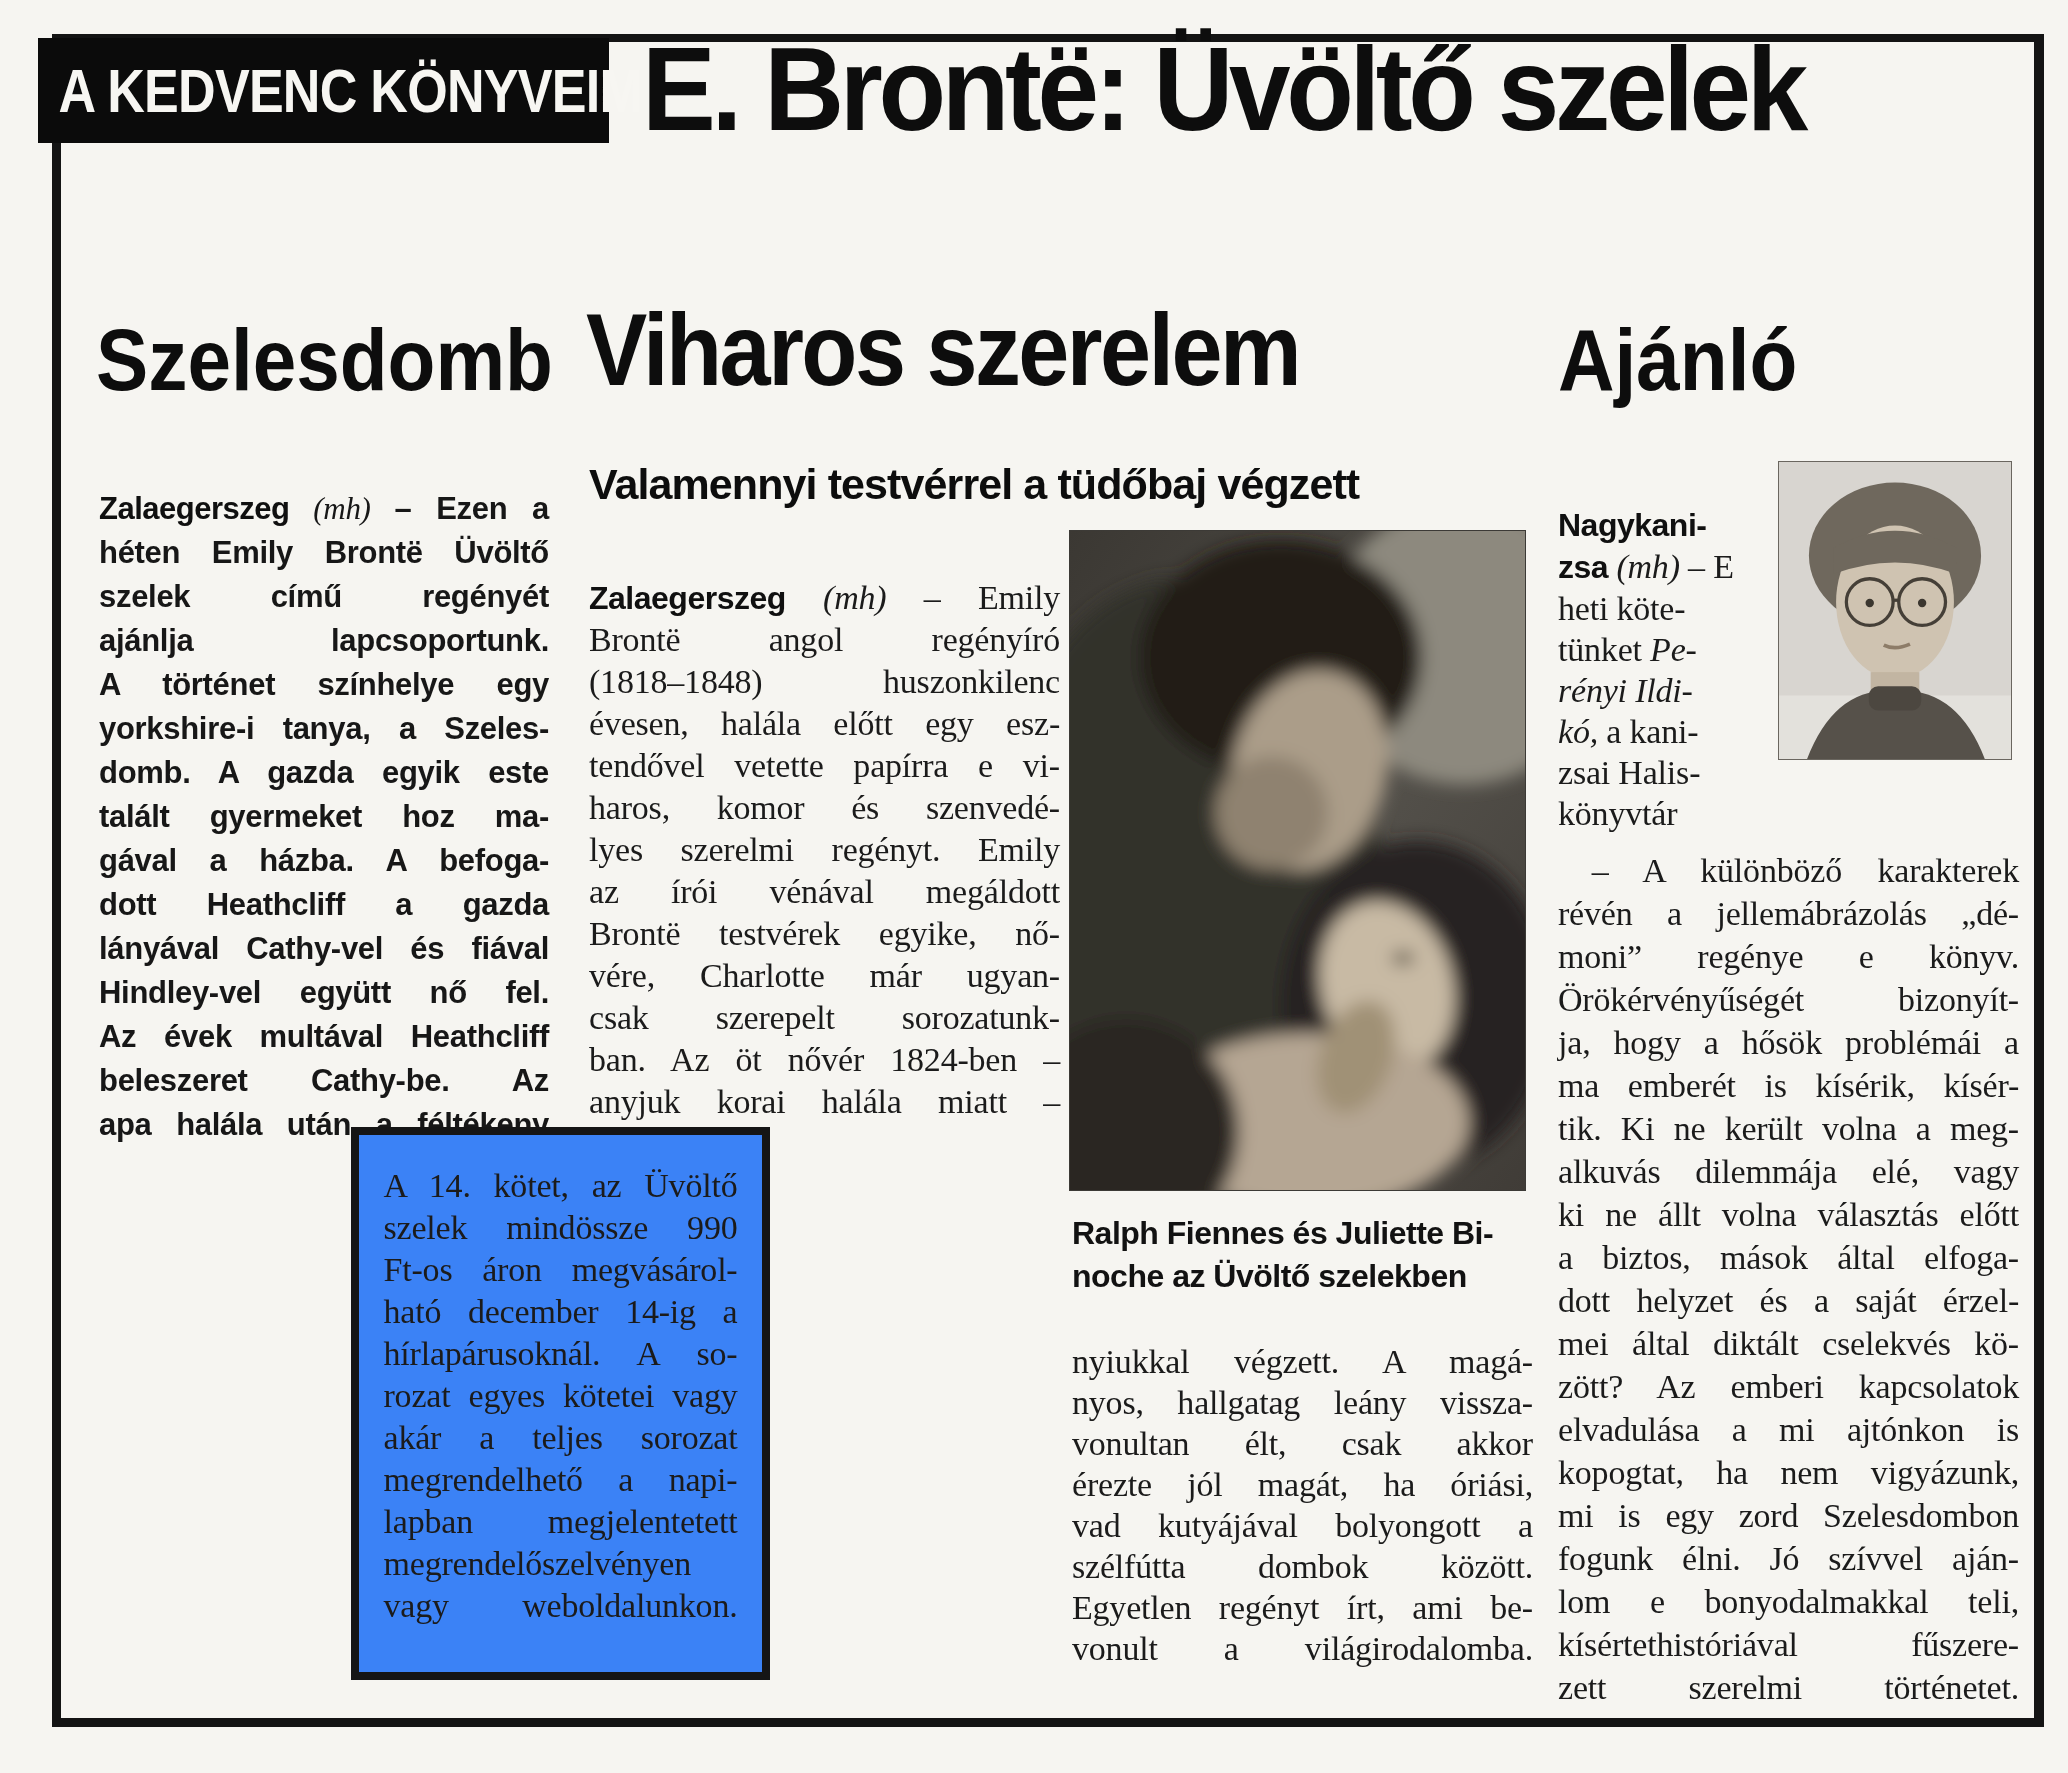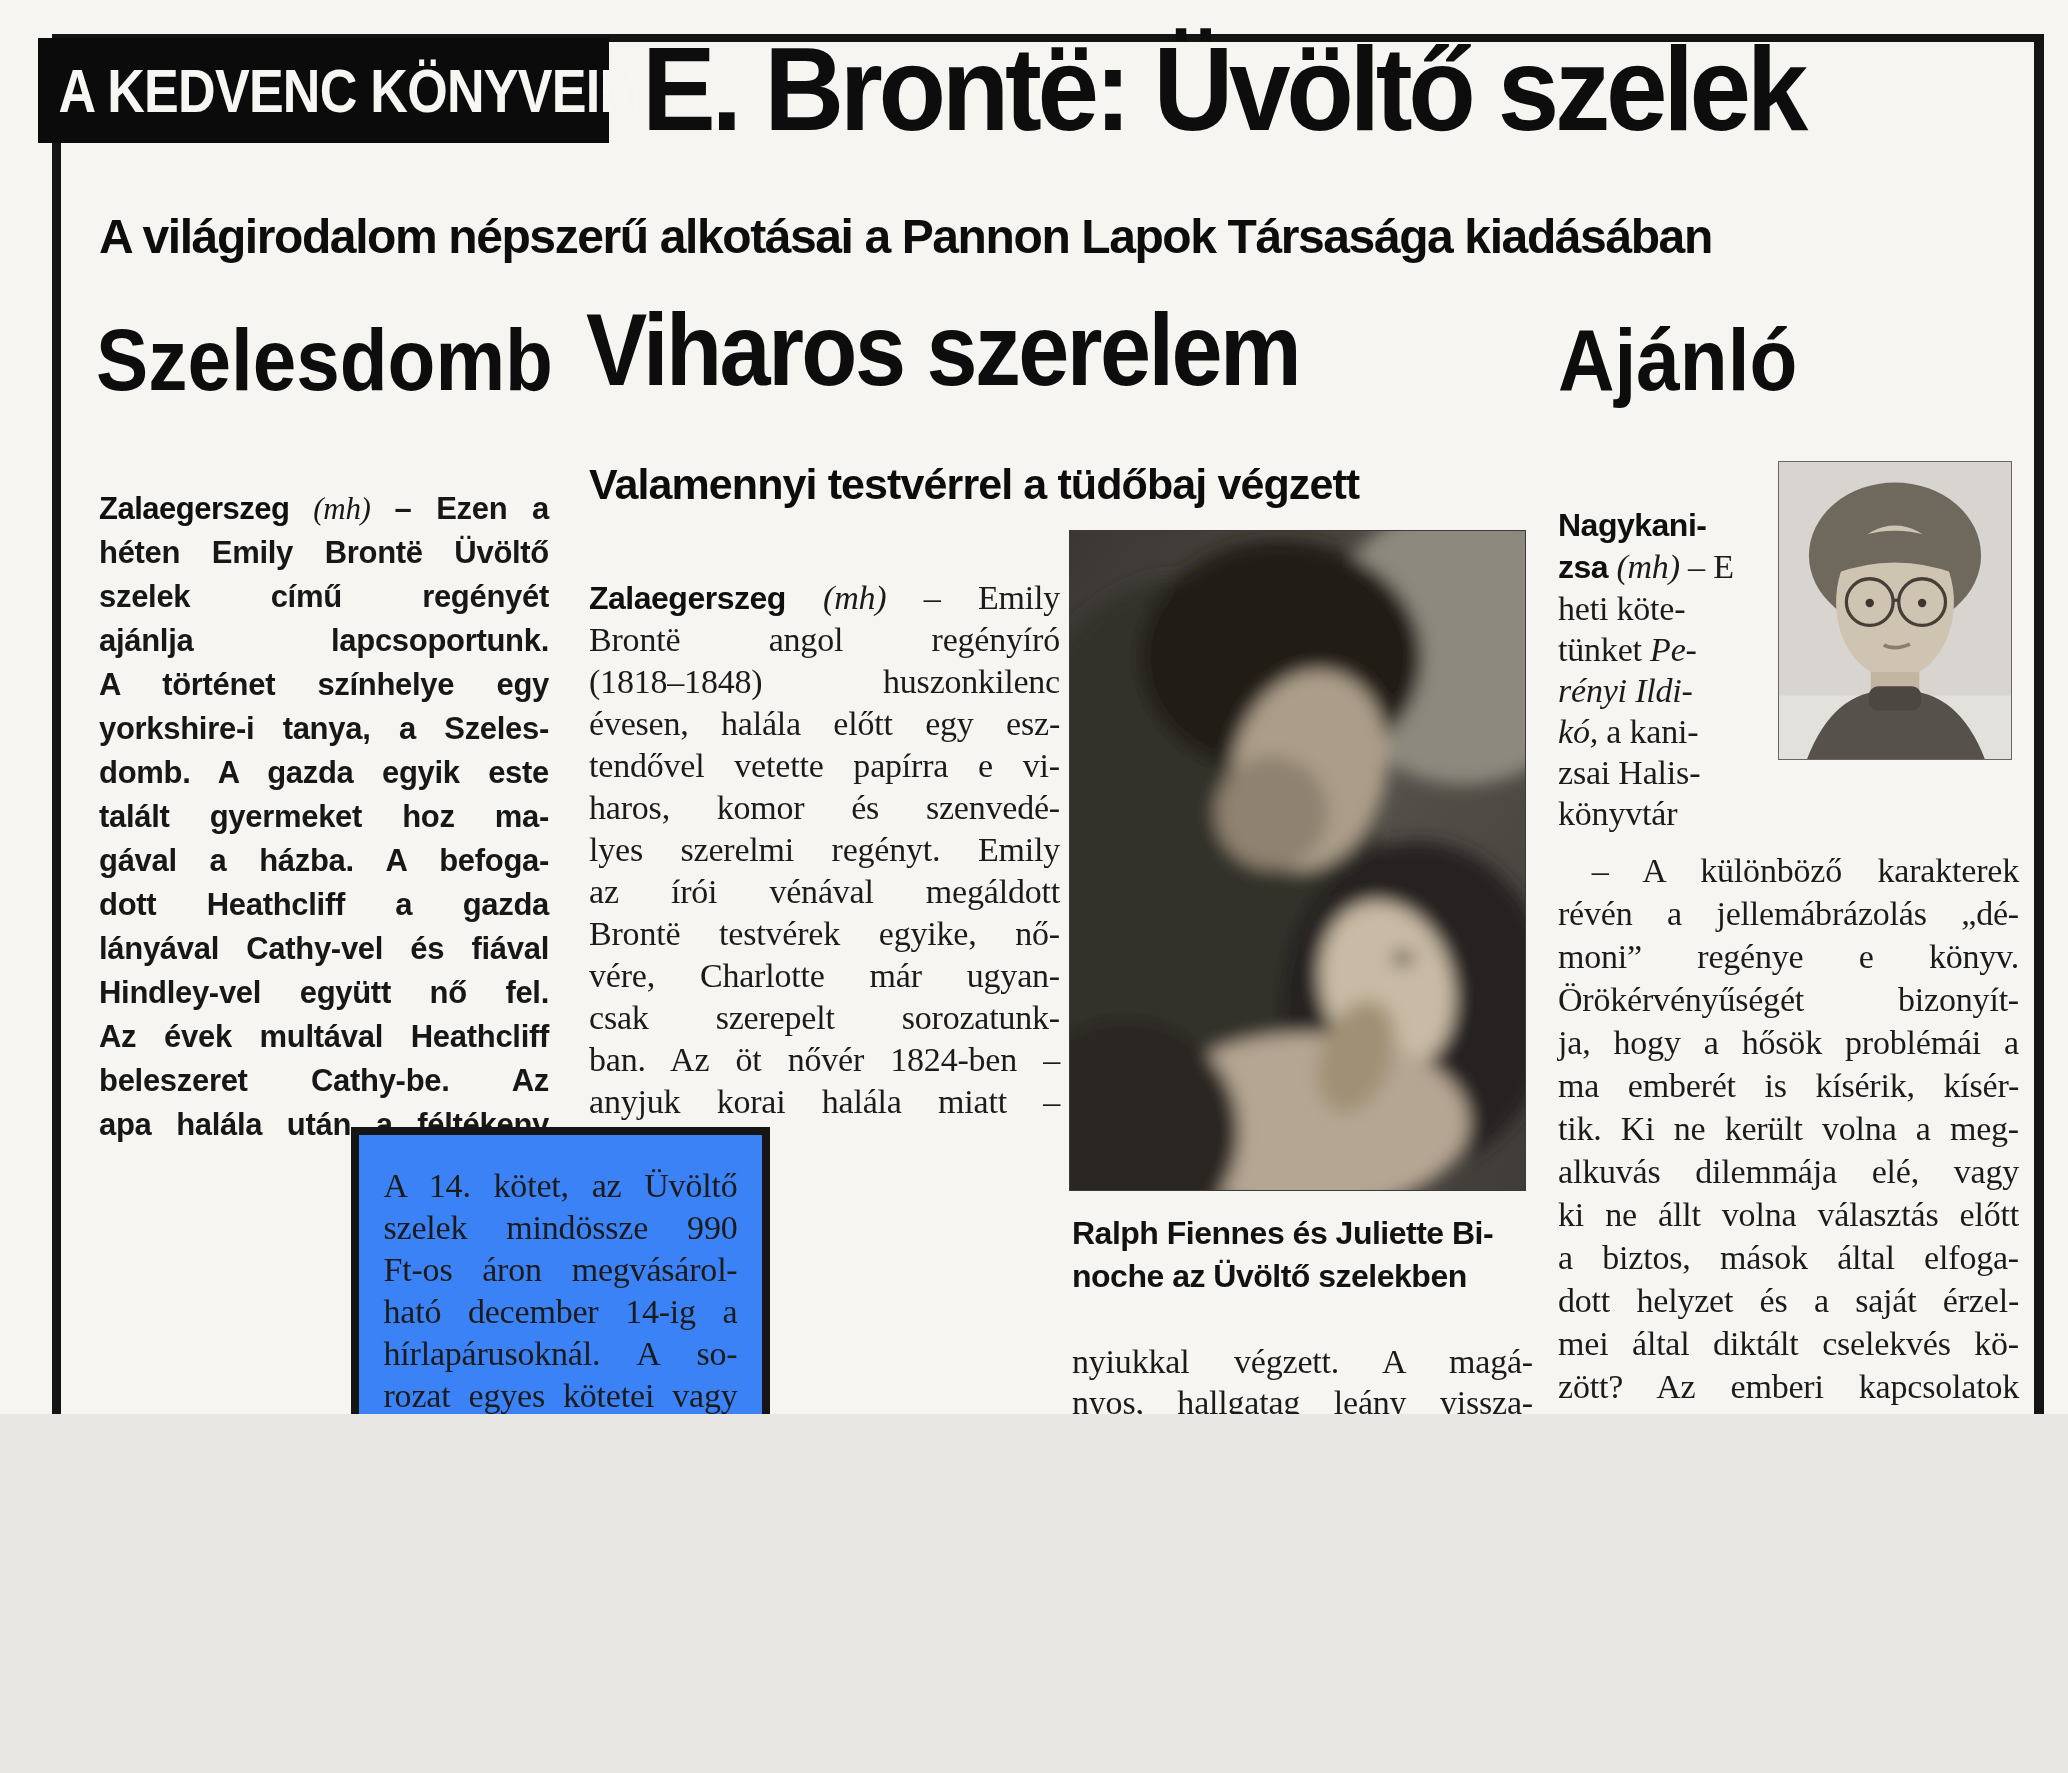--- a/index.html
+++ b/index.html
@@ -1,18 +1,18 @@
 <!DOCTYPE html>
 <html lang="hu" style="font-size:15px"><head>
 <meta charset="utf-8">
 <style>
   html,body{margin:0;padding:0;background:#e8e7e3;}
   #page{
     position:relative;
-    width:2069px;height:1414px;
+    width:2069px;height:1773px;
     background:#f6f5f1;
     overflow:hidden;
     color:#1b1b1b;
   }
   .abs{position:absolute;}
   .rule{background:#141414;}
   
   .display{
     font-family:"Liberation Sans",sans-serif;
     font-weight:800;
@@ -73,21 +73,20 @@
   <div class="abs rule" style="left:52px;top:34px;width:1991px;height:7.5px;"></div>
   <div class="abs rule" style="left:52px;top:34px;width:8.5px;height:1693px;"></div>
   <div class="abs rule" style="left:2034px;top:34px;width:10.4px;height:1693px;"></div>
   <div class="abs rule" style="left:52px;top:1718px;width:1992px;height:8.5px;"></div>
 
   <div id="kicker-box" class="abs">
     <span>A KEDVENC KÖNYVEIM</span>
   </div>
 
   <div class="abs display" style="left:642px;top:28px;font-size:119px;letter-spacing:-4.7px;transform:scaleX(.93);">E. Brontë: Üvöltő szelek</div>
-  <div class="abs display" style="left:99px;top:213px;font-size:48px;font-weight:700;letter-spacing:-1.4px;">A világirodalom népszerű alkotásai a Pannon Lapok Társasága kiadásában</div>
 
   <div class="abs display" style="left:96px;top:316px;font-size:87px;transform:scaleX(.9);">Szelesdomb</div>
 
   <div class="abs sansbody" style="left:99px;top:443px;width:450px;">
     <span class="dateline">Zalaegerszeg</span><span class="mh-tag"> (mh) </span><span>– Ezen a
 héten Emily Brontë Üvöltő
 szelek című regényét
 ajánlja lapcsoportunk.
 A történet színhelye egy
 yorkshire-i tanya, a Szeles-

